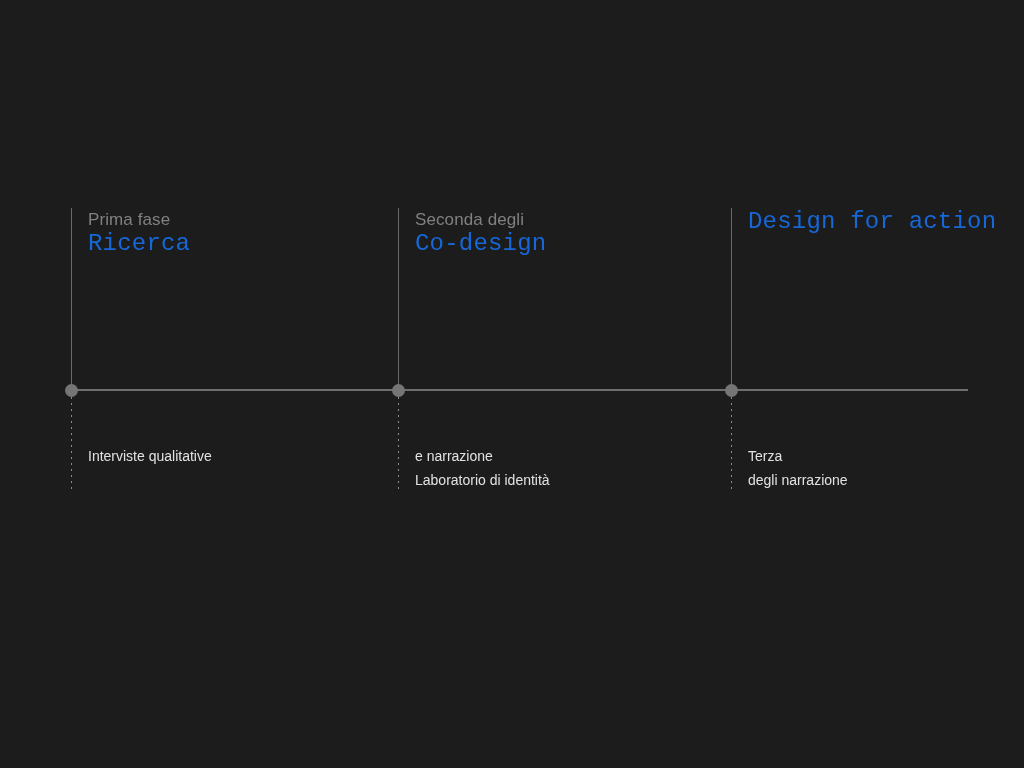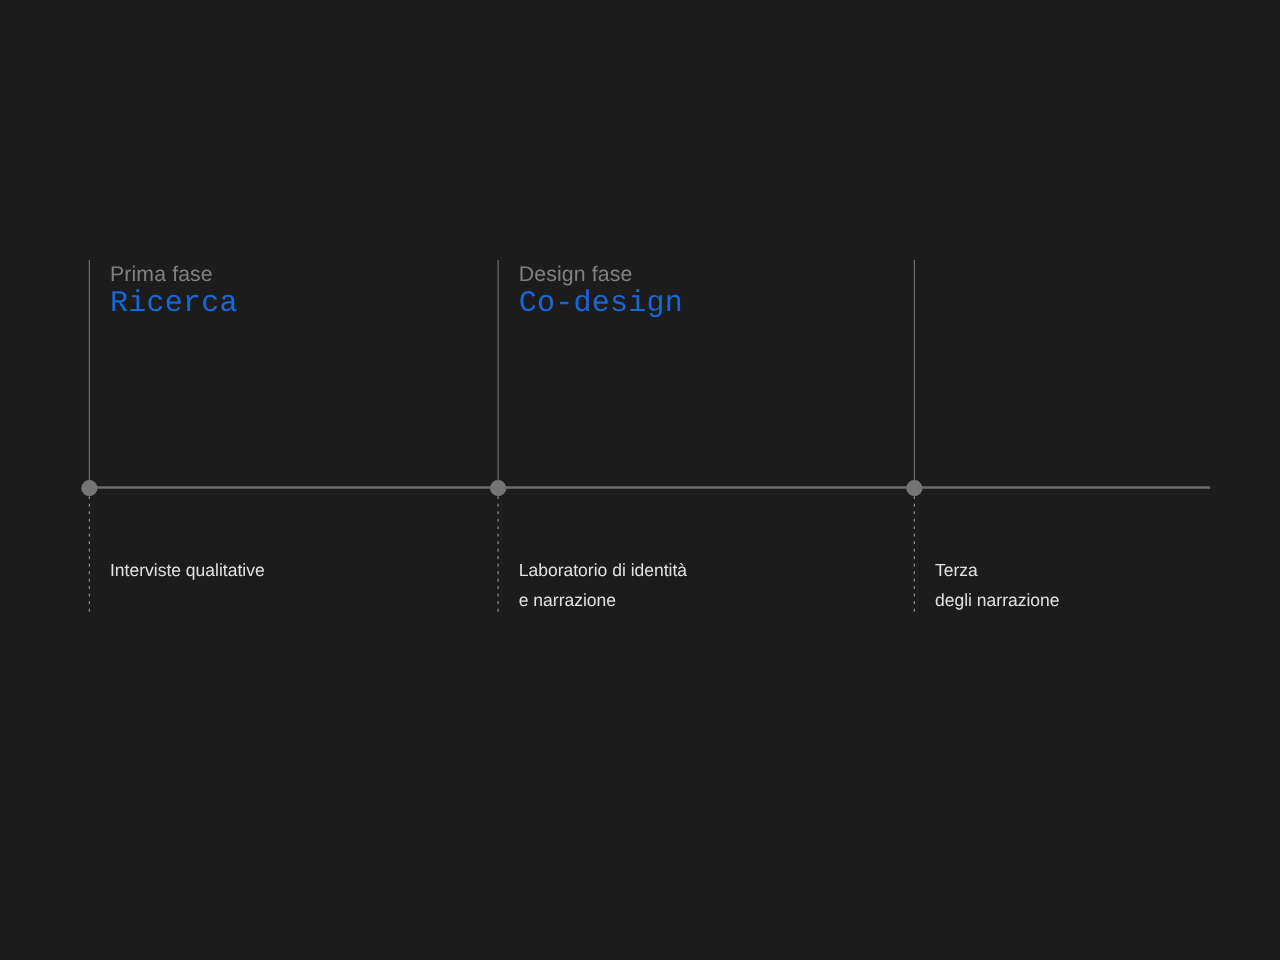--- a/index.html
+++ b/index.html
@@ -134,34 +134,35 @@
     <div class="phase-desc">
       <span class="desc-line">Interviste qualitative</span>
     </div>
   </div>
 
   <div class="phase" id="phase-1" style="left: 398px;">
     <div class="stem-up"></div>
     <div class="node-dot"></div>
     <div class="stem-down"></div>
     <div class="phase-head">
-      <div class="phase-ordinal">Design fase</div>
+      <div class="phase-ordinal">Seconda degli</div>
       <div class="phase-title">Co-design</div>
     </div>
     <div class="phase-desc">
+      <span class="desc-line">e narrazione</span>
       <span class="desc-line">Laboratorio di identità</span>
-      <span class="desc-line">e narrazione</span>
     </div>
   </div>
 
   <div class="phase" id="phase-2" style="left: 731px;">
     <div class="stem-up"></div>
     <div class="node-dot"></div>
     <div class="stem-down"></div>
     <div class="phase-head">
+      <div class="phase-title">Design for action</div>
     </div>
     <div class="phase-desc">
       <span class="desc-line">Terza</span>
       <span class="desc-line">degli narrazione</span>
     </div>
   </div>
 
 </div>
 
 </body></html>

